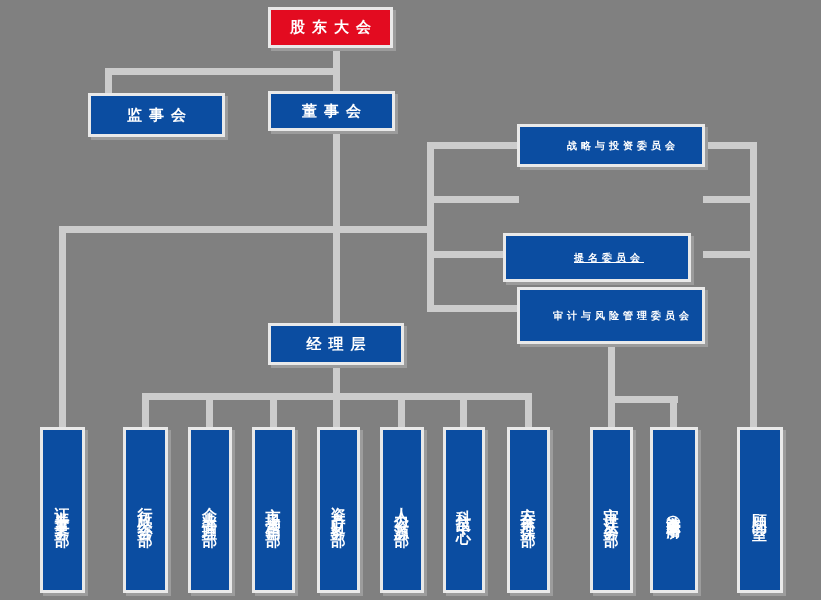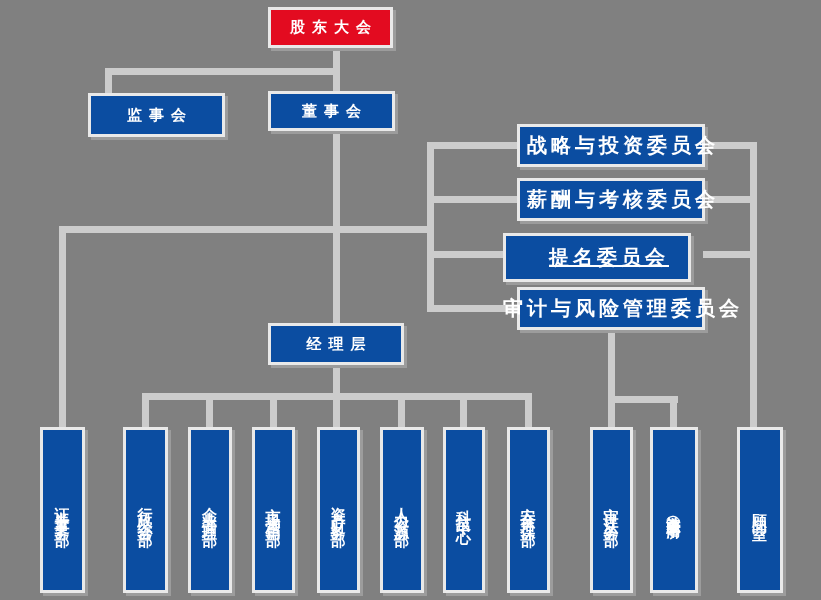--- a/index.html
+++ b/index.html
@@ -29,21 +29,21 @@
     align-items:center;
     justify-content:center;
   }
   .box{
     font-size:15px;
     letter-spacing:7px;
     text-indent:7px;
     white-space:nowrap;
   }
   .box.committee{
-    font-size:20px;
+    font-size:10px;
     letter-spacing:4px;
     text-indent:4px;
     padding-left:20px;
   }
   .box.red{
     background:var(--top_box,#e30b20);
   }
   .vbox{
     font-size:15px;
     writing-mode:vertical-rl;
@@ -88,23 +88,22 @@
   <div class="line" style="left:460px;top:393px;width:7px;height:36px;"></div>
   <div class="line" style="left:525px;top:393px;width:7px;height:36px;"></div>
 
   <div class="box red" style="left:268px;top:7px;width:125px;height:41px;">股东大会</div>
 
   <div class="box" style="left:40px;top:93px;width:137px;height:44px;margin-left:48px;">监事会</div>
 
   <div class="box" style="left:268px;top:91px;width:127px;height:40px;">董事会</div>
 
   <div class="box committee" style="left:517px;top:124px;width:188px;height:43px;">战略与投资委员会</div>
-  <div class="box committee" style="left:517px;top:178px;width:188px;height:43px;">薪酬与考核委员会</div>
   <div class="box committee" style="left:503px;top:233px;width:188px;height:49px;text-decoration:underline;">提名委员会</div>
-  <div class="box committee" style="left:517px;top:287px;width:188px;height:43px;">审计与风险管理委员会</div>
+  <div class="box committee" style="left:517px;top:287px;width:188px;height:57px;">审计与风险管理委员会</div>
 
   <div class="box" style="left:268px;top:323px;width:136px;height:42px;">经理层</div>
 
   <div class="vbox" style="left:40px;top:427px;width:45px;height:166px;">证券事务部</div>
 
   <div class="vbox" style="left:123px;top:427px;width:45px;height:166px;">行政综合部</div>
   <div class="vbox" style="left:188px;top:427px;width:44px;height:166px;">企业管理部</div>
   <div class="vbox" style="left:252px;top:427px;width:43px;height:166px;">市场营销部</div>
   <div class="vbox" style="left:317px;top:427px;width:43px;height:166px;">资产财务部</div>
   <div class="vbox" style="left:380px;top:427px;width:44px;height:166px;">人力资源部</div>

